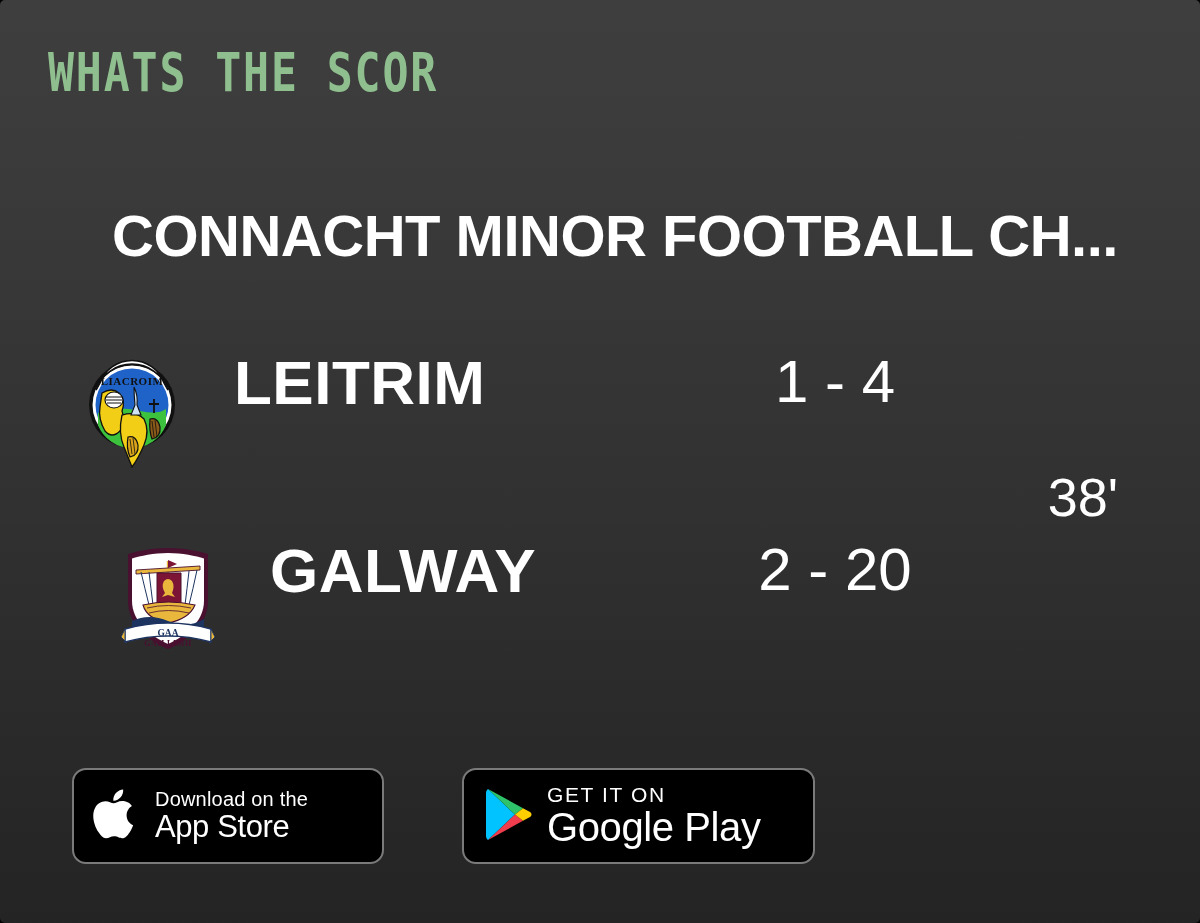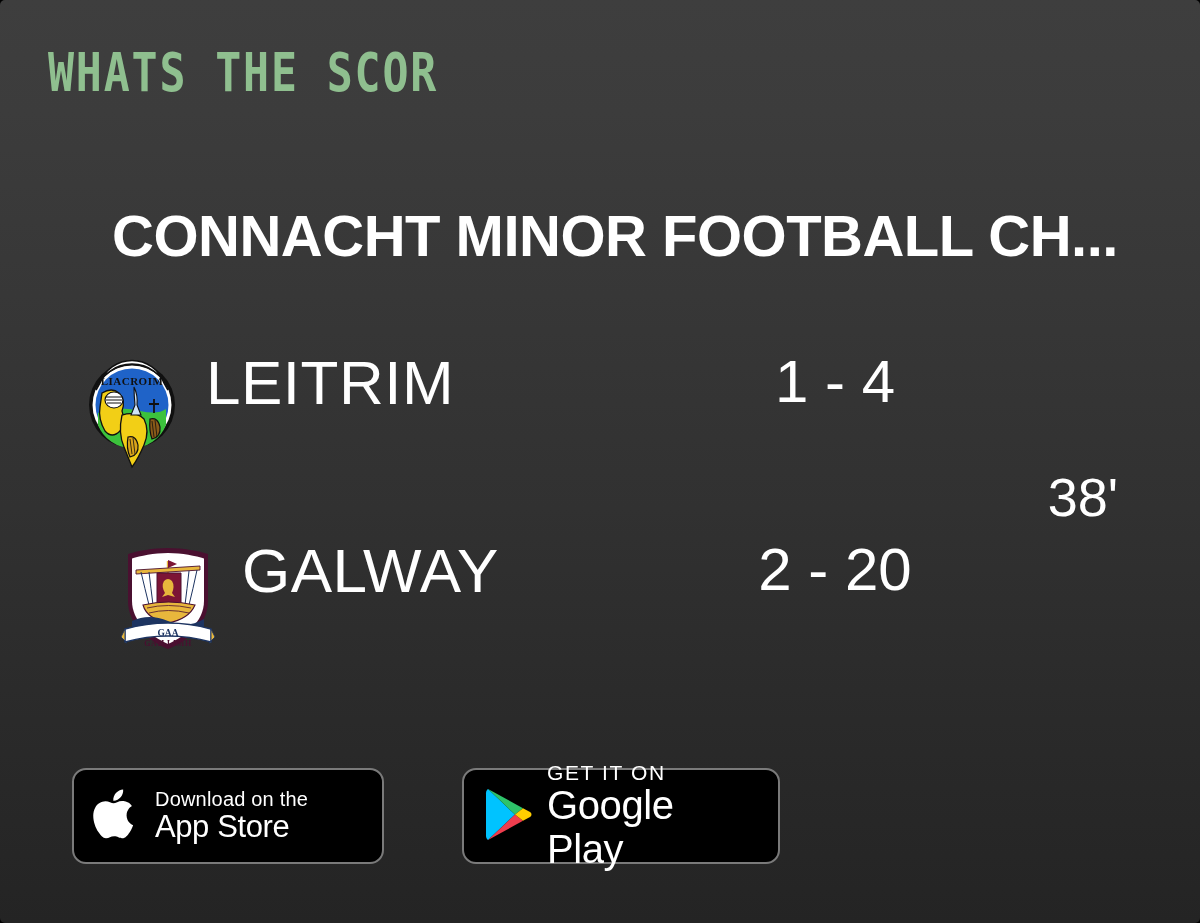--- a/index.html
+++ b/index.html
@@ -98,25 +98,25 @@
     margin-left: 72px;
     display: flex;
     align-items: center;
     justify-content: center;
   }
 
   .crest-wrap svg { display: block; }
 
   .team-name {
     font-size: 62px;
-    font-weight: 400;
+    font-weight: 700;
     color: #ffffff;
     letter-spacing: 0.5px;
     line-height: 1;
-    margin-left: 14px;
+    margin-left: 42px;
     white-space: nowrap;
   }
 
   .team-score {
     position: absolute;
     right: 245px;
     font-size: 60px;
     font-weight: 400;
     color: #ffffff;
     line-height: 1;
@@ -151,21 +151,21 @@
     border: 2px solid #7a7a7a;
     border-radius: 14px;
     display: flex;
     align-items: center;
     height: 96px;
     padding: 0 20px 0 18px;
     cursor: pointer;
   }
 
   #badge-appstore { width: 312px; }
-  #badge-googleplay { width: 318px; }
+  #badge-googleplay { width: 353px; }
 
   .badge-text {
     display: flex;
     flex-direction: column;
     justify-content: center;
     margin-left: 13px;
     color: #ffffff;
   }
 
   .badge-line-top {

